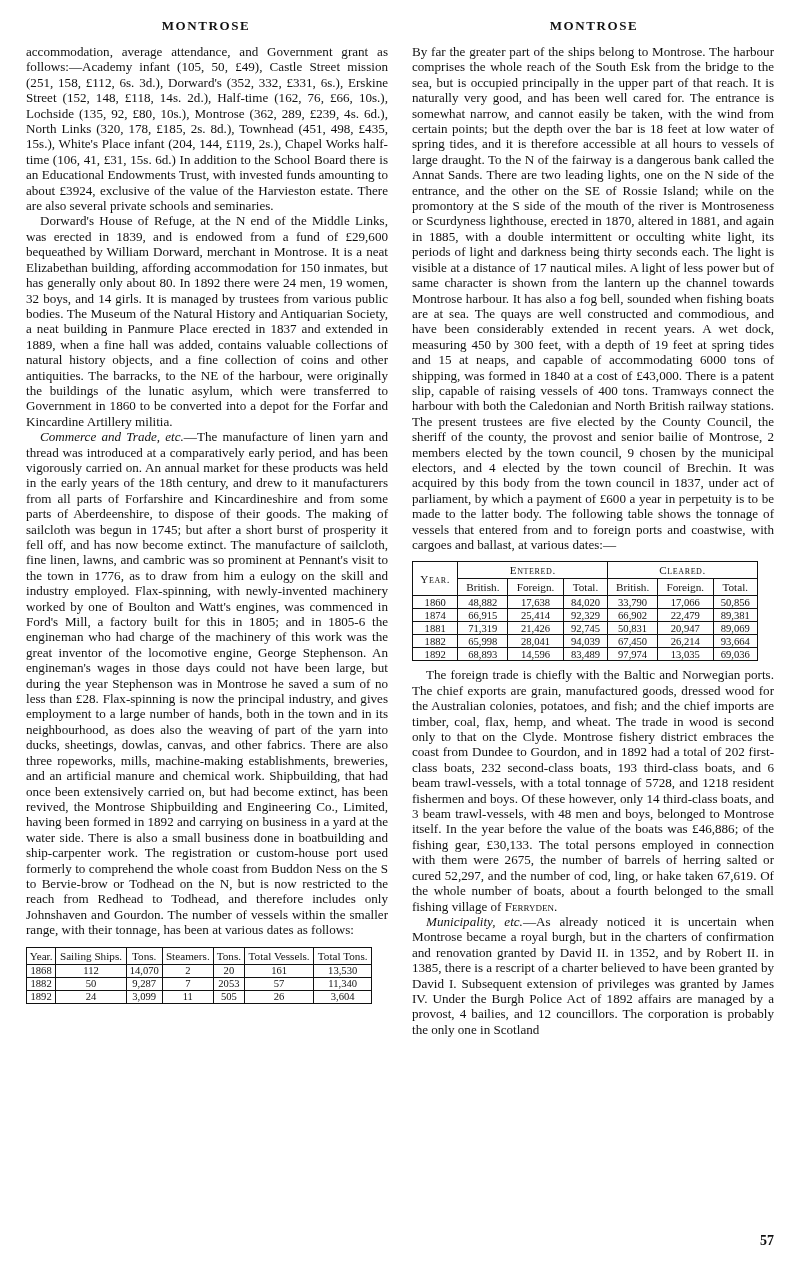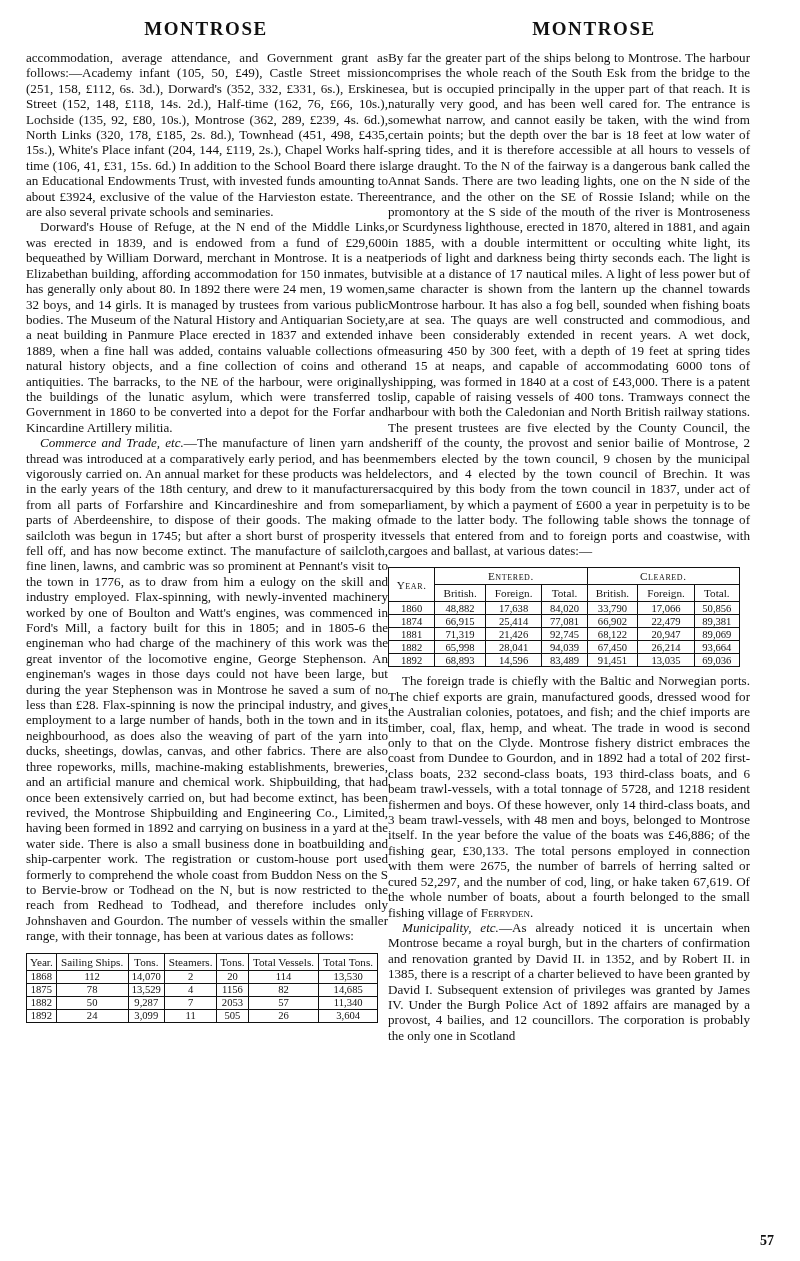--- a/index.html
+++ b/index.html
@@ -21,49 +21,50 @@
     padding: 18px 26px 10px 26px;
     position: relative;
   }
   .headers {
     display: flex;
     justify-content: space-between;
     margin-bottom: 10px;
   }
   .running-head {
     font-family: "Liberation Serif", serif;
-    font-size: 19px;
+    font-size: 13px;
     font-weight: bold;
     letter-spacing: 1.6px;
   }
   .head-left { width: 360px; text-align: center; }
   .head-right { width: 360px; text-align: center; }
 
   .columns {
     display: flex;
+    justify-content: space-between;
   }
   .col {
     width: 362px;
   }
   p {
     margin: 0;
     font-size: 13.1px;
     line-height: 15.4px;
     text-align: justify;
     text-justify: inter-word;
     hyphens: manual;
   }
   p.indent { text-indent: 14px; }
   .ital { font-style: italic; margin-top: 8px; }
   .smallcaps {
     font-variant: small-caps;
     margin-top: 38px;
   }
   .tbl-wrap {
-    margin: 9px 10px 6px 0;
+    margin: 9px 16px 6px 0;
   }
   table {
     border-collapse: collapse;
     width: 100%;
     font-size: 11.2px;
     font-family: "Liberation Serif", serif;
   }
   table.framed {
     border: 1.3px solid #111;
   }
@@ -125,31 +126,22 @@
               <th>Total Tons.</th>
             </tr>
           </thead>
           <tbody>
             <tr>
               <td>1868</td>
               <td>112</td>
               <td>14,070</td>
               <td>2</td>
               <td>20</td>
-              <td>114</td>
+              <td>161</td>
               <td>13,530</td>
-            </tr>
-            <tr>
-              <td>1875</td>
-              <td>78</td>
-              <td>13,529</td>
-              <td>4</td>
-              <td>1156</td>
-              <td>82</td>
-              <td>14,685</td>
             </tr>
             <tr>
               <td>1882</td>
               <td>50</td>
               <td>9,287</td>
               <td>7</td>
               <td>2053</td>
               <td>57</td>
               <td>11,340</td>
             </tr>
@@ -194,49 +186,49 @@
               <td>17,638</td>
               <td>84,020</td>
               <td>33,790</td>
               <td>17,066</td>
               <td>50,856</td>
             </tr>
             <tr>
               <td>1874</td>
               <td>66,915</td>
               <td>25,414</td>
-              <td>77,081</td>
+              <td>92,329</td>
               <td>66,902</td>
               <td>22,479</td>
               <td>89,381</td>
             </tr>
             <tr>
               <td>1881</td>
               <td>71,319</td>
               <td>21,426</td>
               <td>92,745</td>
-              <td>68,122</td>
+              <td>50,831</td>
               <td>20,947</td>
               <td>89,069</td>
             </tr>
             <tr>
               <td>1882</td>
               <td>65,998</td>
               <td>28,041</td>
               <td>94,039</td>
               <td>67,450</td>
               <td>26,214</td>
               <td>93,664</td>
             </tr>
             <tr>
               <td>1892</td>
               <td>68,893</td>
               <td>14,596</td>
               <td>83,489</td>
-              <td>91,451</td>
+              <td>97,974</td>
               <td>13,035</td>
               <td>69,036</td>
             </tr>
           </tbody>
         </table>
       </div>
 
       <p class="indent"><span>The foreign trade is chiefly with the Baltic and Norwegian ports.   The chief exports are grain, manufactured goods, dressed wood for the Australian colonies, potatoes, and fish; and the chief imports are timber, coal, flax, hemp, and wheat.   The trade in wood is second only to that on the Clyde.   Montrose fishery district embraces the coast from Dundee to Gourdon, and in 1892 had a total of 202 first-class boats, 232 second-class boats, 193 third-class boats, and 6 beam trawl-vessels, with a total tonnage of 5728, and 1218 resident fishermen and boys.   Of these however, only 14 third-class boats, and 3 beam trawl-vessels, with 48 men and boys, belonged to Montrose itself.   In the year before the value of the boats was £46,886; of the fishing gear, £30,133.   The total persons employed in connection with them were 2675, the number of barrels of herring salted or cured 52,297, and the number of cod, ling, or hake taken 67,619.   Of the whole number of boats, about a fourth belonged to the small fishing village of </span><span class="smallcaps">Ferryden</span><span>.</span></p>
 
       <p class="indent"><span class="ital">Municipality, etc.</span><span>—As already noticed it is uncertain when Montrose became a royal burgh, but in the charters of confirmation and renovation granted by David II. in 1352, and by Robert II. in 1385, there is a rescript of a charter believed to have been granted by David I.   Subsequent extension of privileges was granted by James IV.   Under the Burgh Police Act of 1892 affairs are managed by a provost, 4 bailies, and 12 councillors. The corporation is probably the only one in Scotland</span></p>

